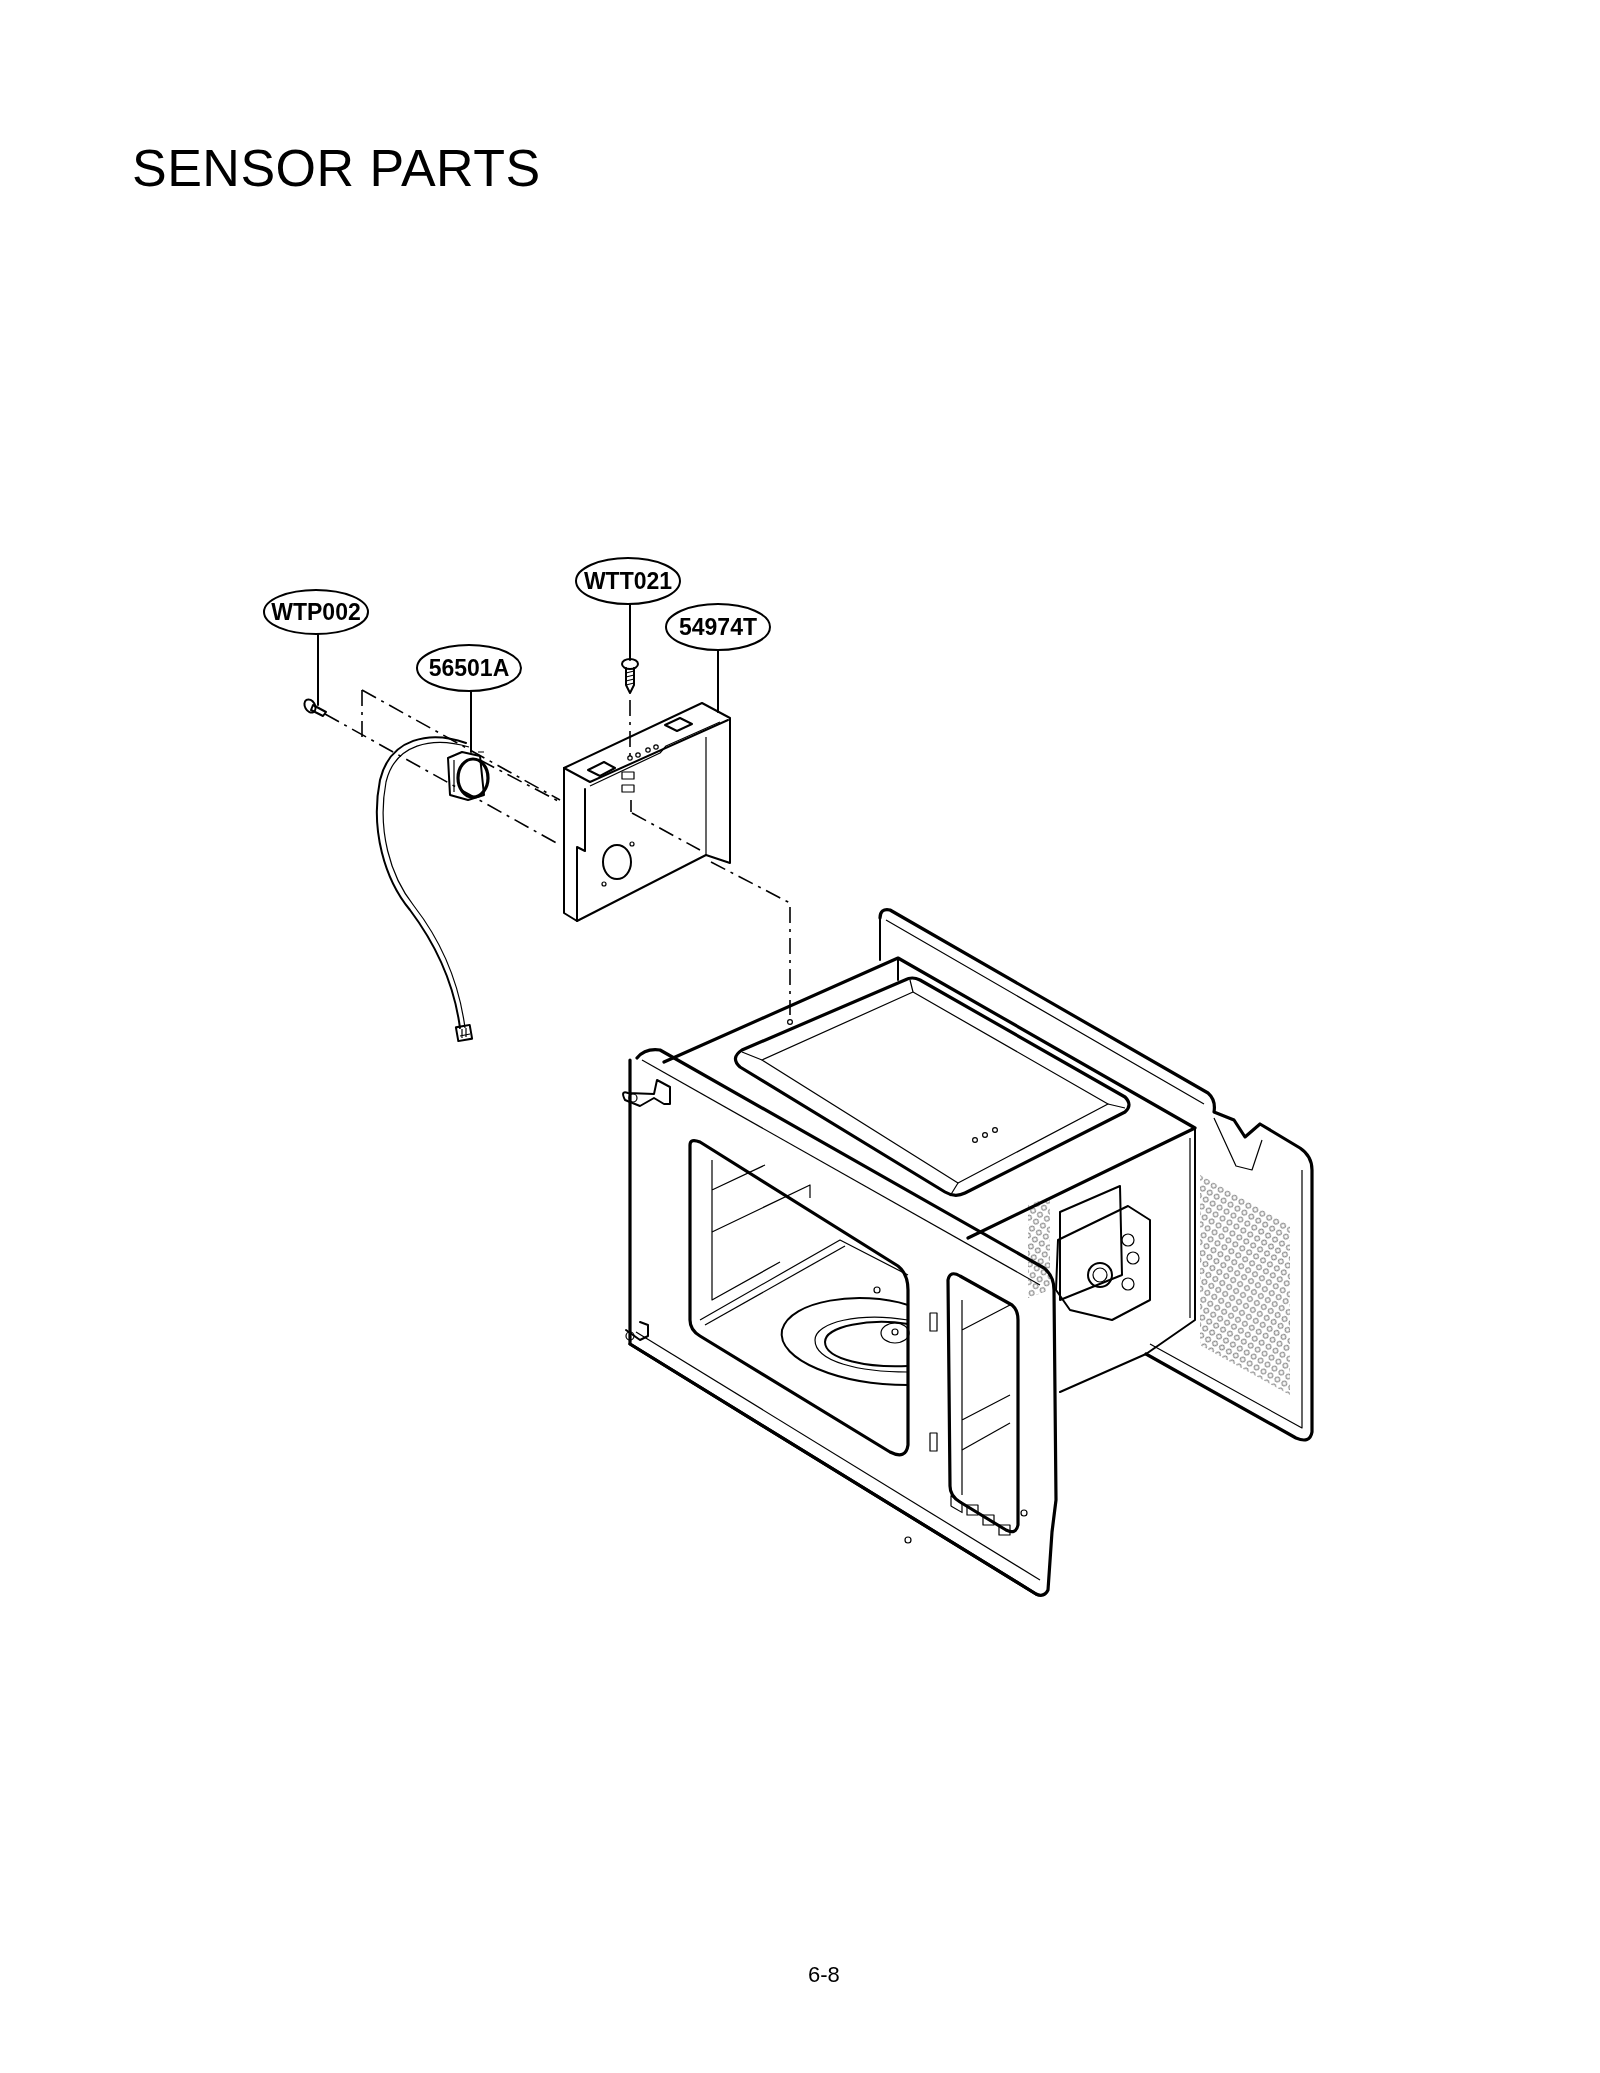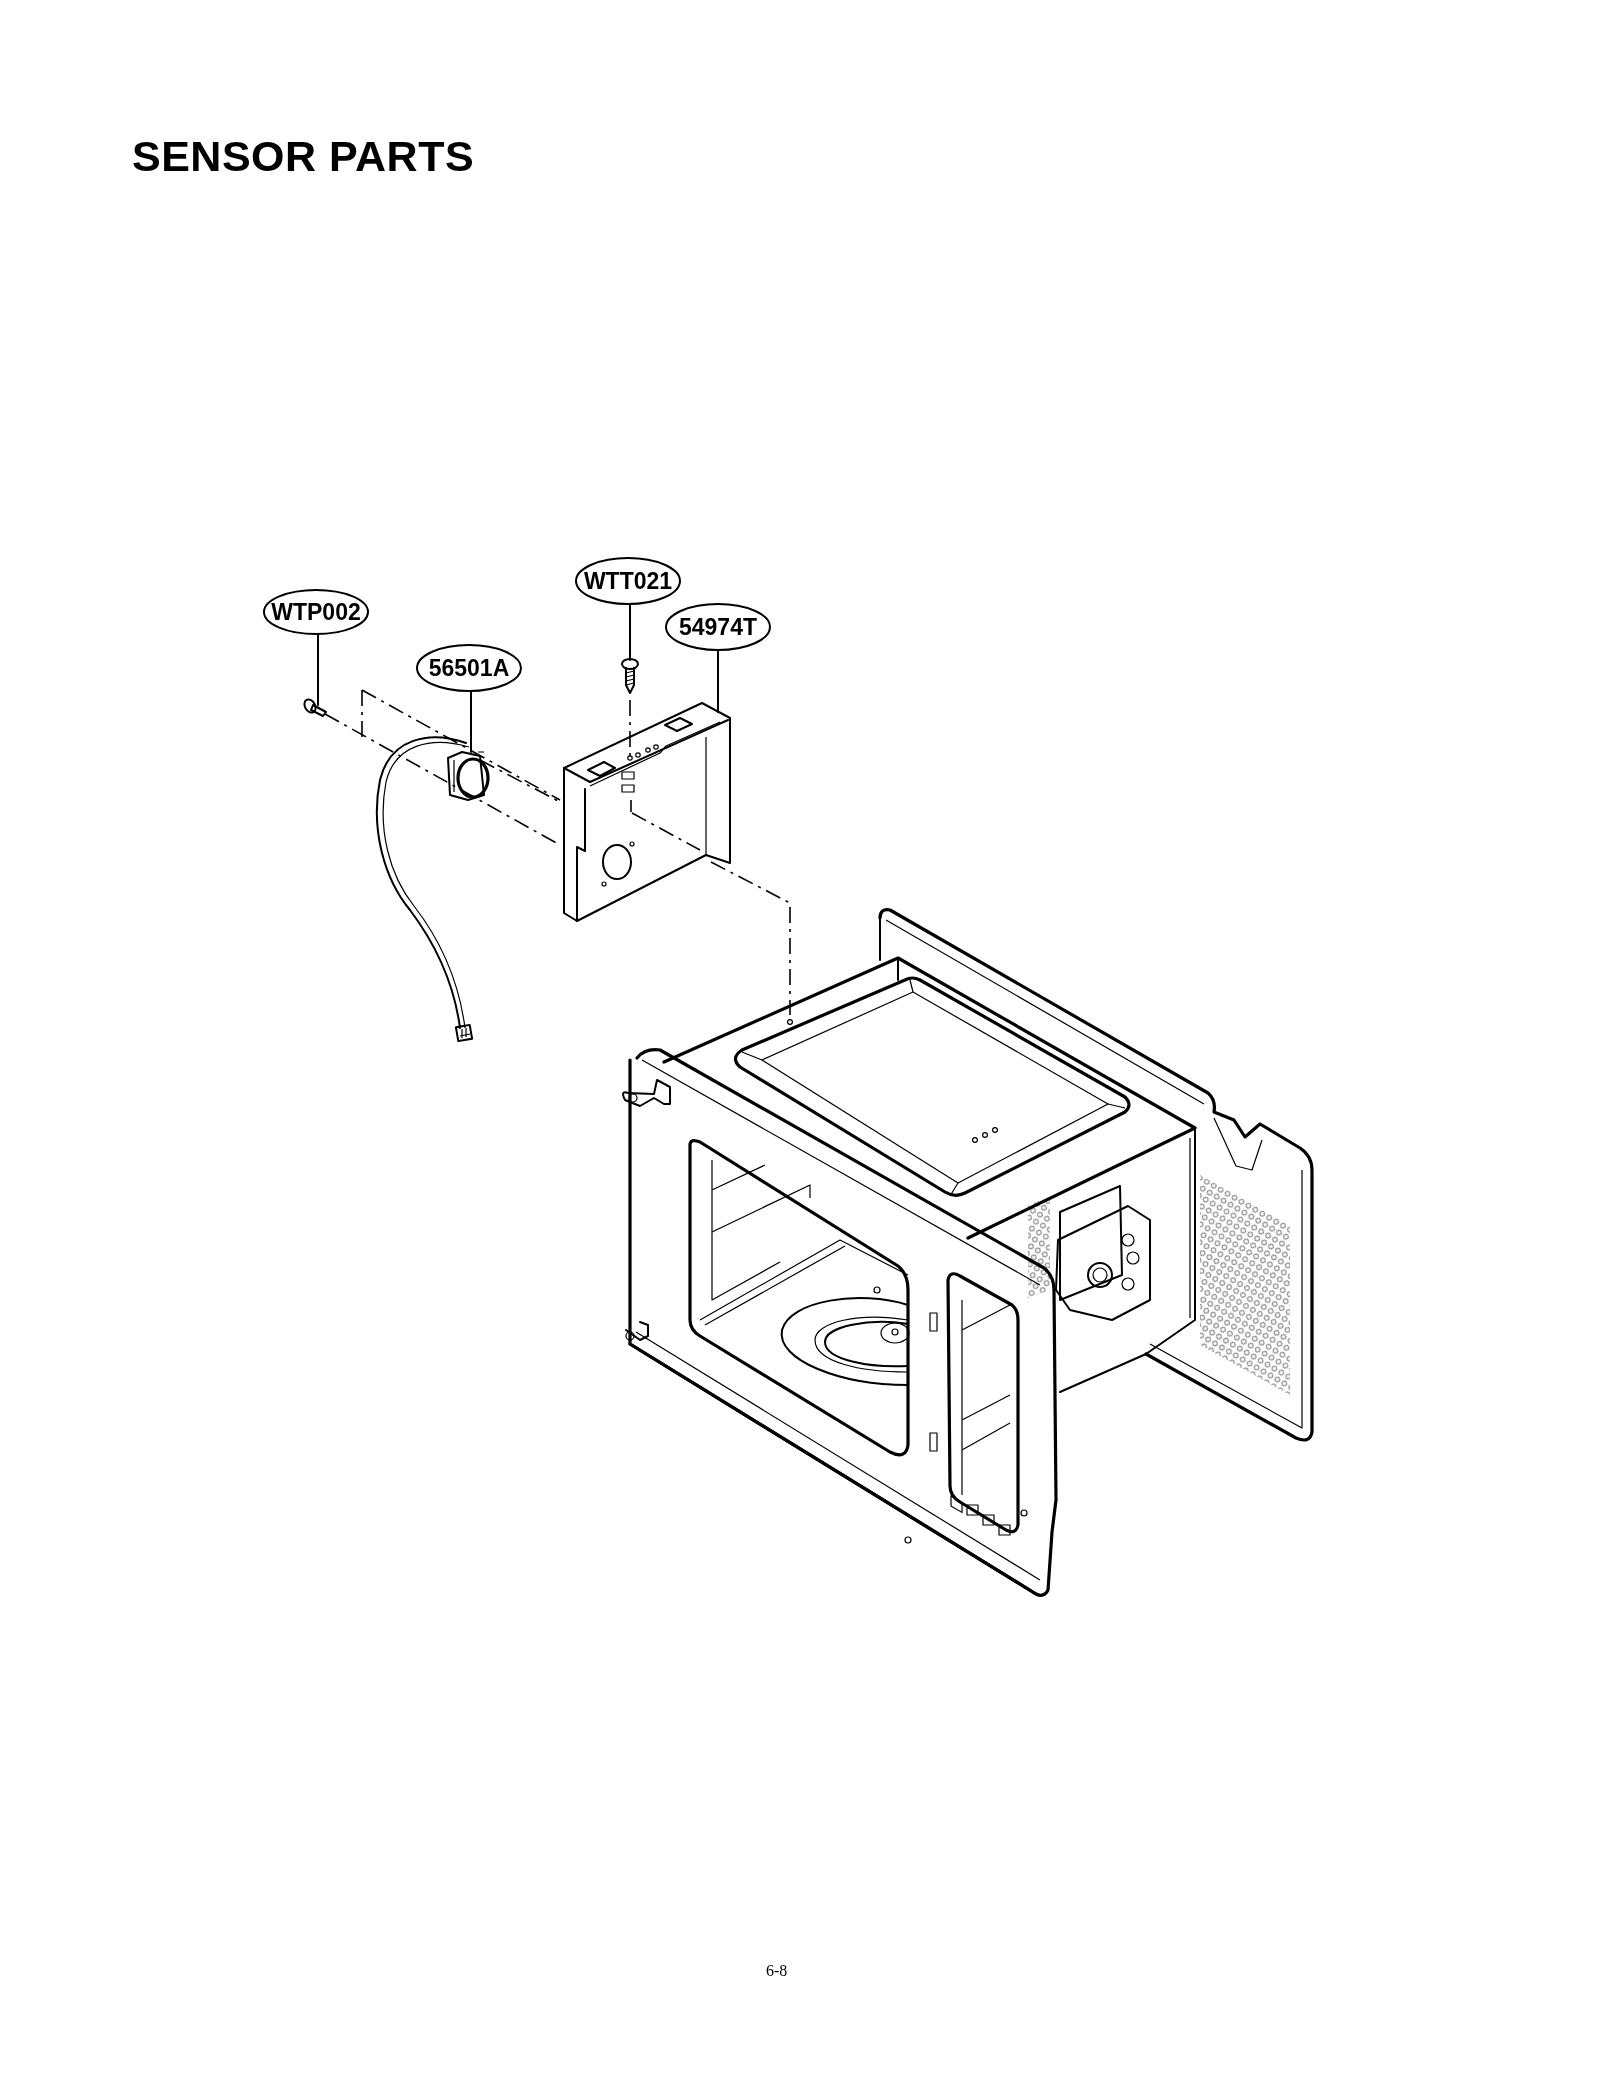--- a/index.html
+++ b/index.html
@@ -1,22 +1,22 @@
 <!DOCTYPE html>
 <html><head>
 <meta charset="utf-8">
 <style>
   html, body { margin: 0; padding: 0; background: #ffffff; }
   body { width: 1600px; height: 2073px; position: relative; overflow: hidden;
          font-family: "Liberation Sans", sans-serif; color: #000; }
-  .page-title { position: absolute; left: 132px; top: 132px; margin: 0;
-                font-size: 43px; font-weight: bold; letter-spacing: 0.5px;
+  .page-title { position: absolute; left: 132px; top: 138px; margin: 0;
+                font-size: 52px; font-weight: normal; letter-spacing: 0.5px;
                 font-family: "Liberation Sans", sans-serif; }
-  .page-number { position: absolute; left: 766px; top: 1962px; font-size: 16px;
-                 font-family: Liberation Serif, serif; }
+  .page-number { position: absolute; left: 808px; top: 1962px; font-size: 22px;
+                 font-family: Liberation Sans, sans-serif; }
   svg.diagram { position: absolute; left: 0; top: 0; }
   .callout-text { font-family: "Liberation Sans", sans-serif; font-weight: bold;
                   font-size: 23px; }
   .ln { fill: none; stroke: #000; stroke-width: 2; stroke-linejoin: round; stroke-linecap: round; }
   .lnb { fill: none; stroke: #000; stroke-width: 3.2; stroke-linejoin: round; stroke-linecap: round; }
   .lnt { fill: none; stroke: #000; stroke-width: 1.2; stroke-linejoin: round; }
   .dash { fill: none; stroke: #000; stroke-width: 1.6; stroke-dasharray: 16 6 3 6; }
 </style>
 </head>
 <body>

